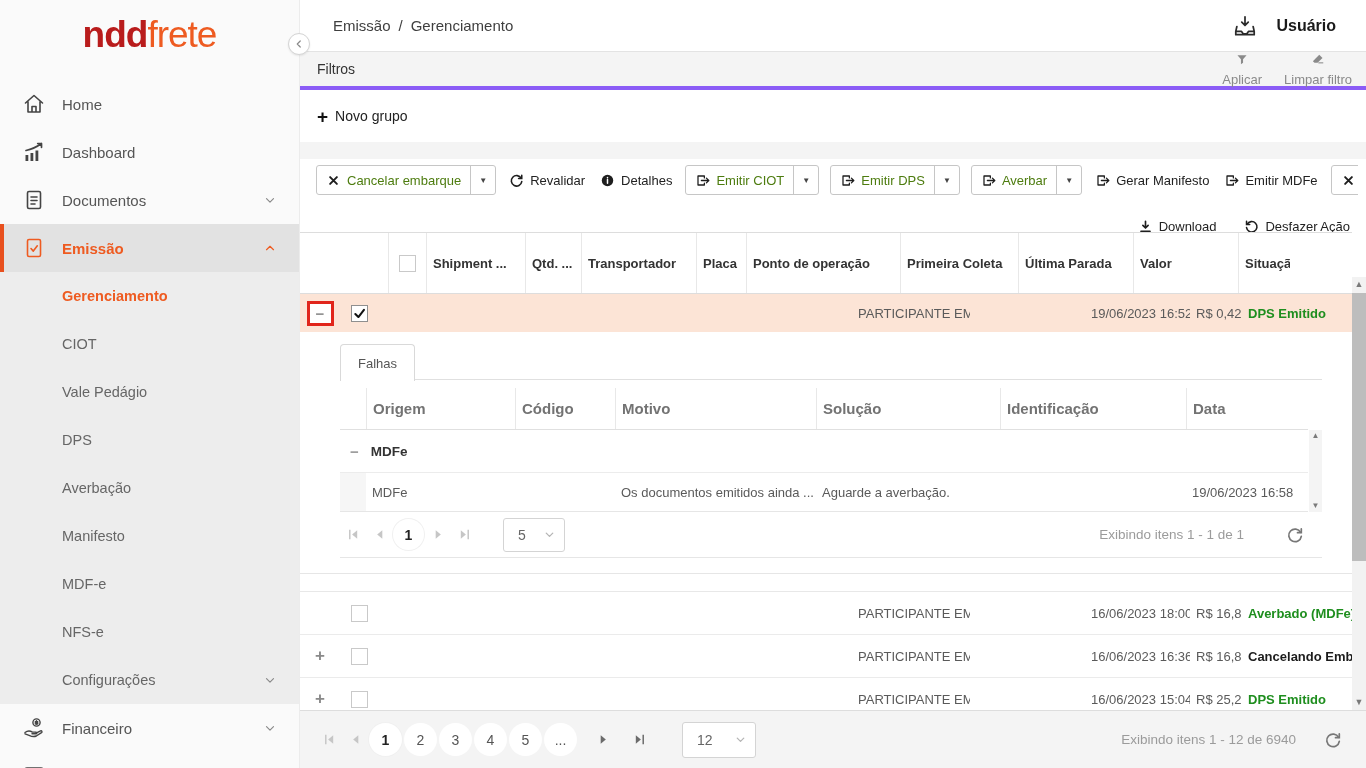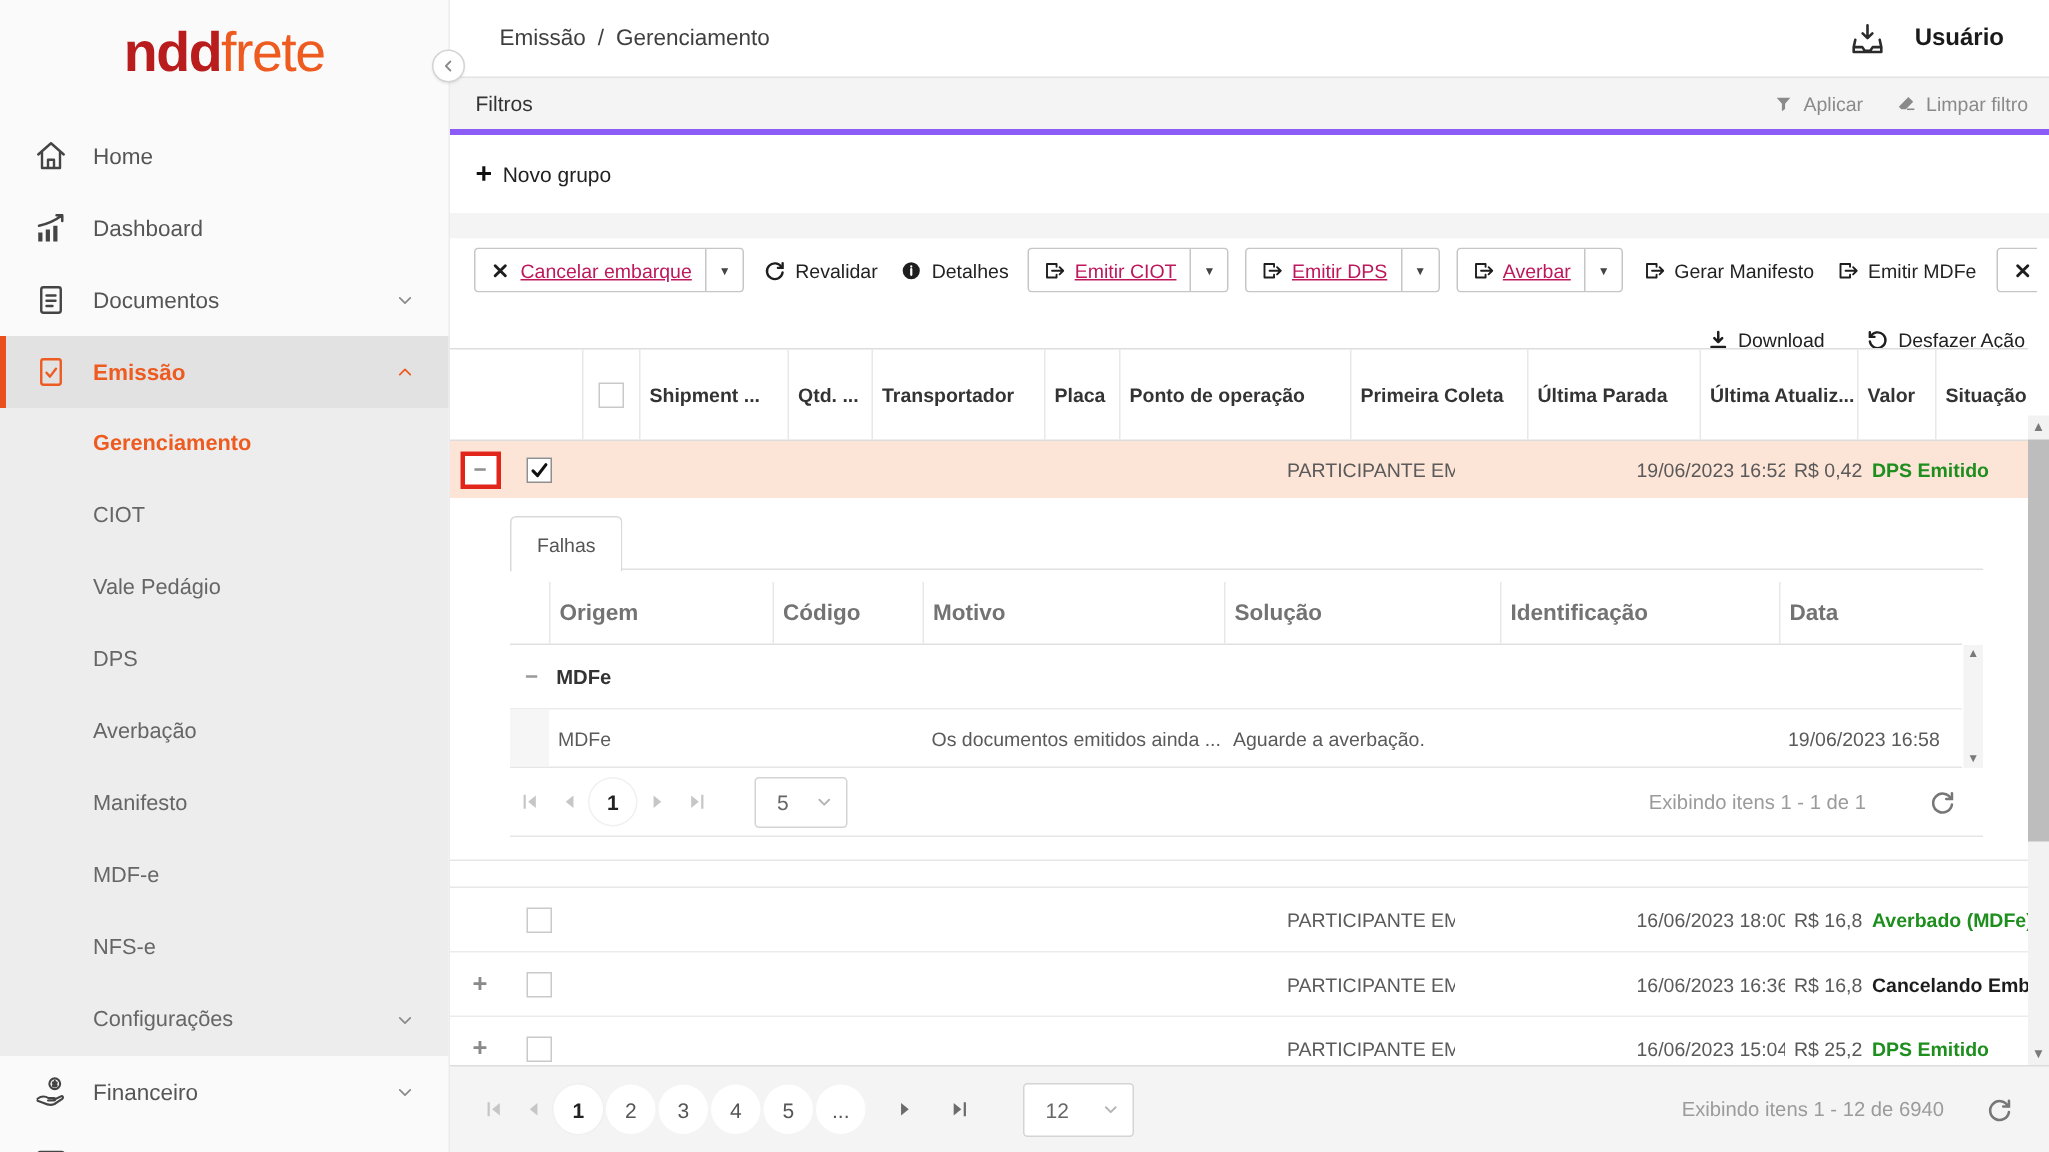--- a/index.html
+++ b/index.html
@@ -39,40 +39,40 @@
     border-bottom: 1px solid #e3e3e3; display: flex; align-items: center; }
   .breadcrumb { margin-left: 33px; font-size: 15px; color: #3f3f3f; display: flex; gap: 8px; }
   .user-box { margin-left: auto; margin-right: 30px; display: flex; align-items: center; gap: 18px; }
   .user-box .tico { width: 26px; height: 26px; color: #2b2b2b; }
   .user-name { font-size: 16px; font-weight: bold; color: #1a1a1a; }
 
   .filters-bar { position: absolute; left: 0; right: 0; top: 52px; height: 38px;
     background: #f4f4f4; border-bottom: 4px solid #8b5cf6; display: flex; align-items: center; }
   .filters-title { margin-left: 17px; font-size: 14px; color: #333; }
   .filters-actions { margin-left: auto; margin-right: 14px; display: flex; gap: 22px; }
-  .flt-btn { display: flex; align-items: center; gap: 6px; font-size: 13px; color: #8a8a8a; cursor: pointer; }
+  .flt-btn { display: flex; align-items: center; gap: 6px; font-size: 13px; color: #8a8a8a; cursor: pointer; flex-direction: column; }
   .flt-btn svg { width: 14px; height: 14px; color: #8a8a8a; }
 
   .group-band { position: absolute; left: 0; right: 0; top: 90px; height: 52px; background: #fff;
     display: flex; align-items: center; }
   .new-group { margin-left: 17px; display: flex; align-items: center; gap: 7px;
     font-size: 14px; color: #222; cursor: pointer; }
   .new-group .plus { font-size: 19px; font-weight: bold; color: #111; line-height: 1; }
   .gray-strip { position: absolute; left: 0; right: 0; top: 142px; height: 17px; background: #f4f4f4; }
 
   
   .toolbar { position: absolute; left: 0; right: 0; top: 159px; height: 73px; background: #fff; }
   .tb-row1 { position: absolute; left: 16px; right: 8px; top: 6px; height: 30px;
     display: flex; align-items: center; gap: 11px; overflow: hidden; }
   .tb-row2 { position: absolute; right: 14px; top: 42px; height: 26px;
     display: flex; align-items: center; gap: 24px; margin-top: 12px; }
   .split { display: flex; align-items: stretch; border: 1px solid #c6c6c6; border-radius: 3px;
     height: 30px; background: #fff; flex: none; }
   .split .main { display: flex; align-items: center; gap: 6px; padding: 0 9px;
-    font-size: 13px; color: #be185d; cursor: pointer; white-space: nowrap; text-decoration: underline; }
+    font-size: 13px; color: #4d7c0f; cursor: pointer; white-space: nowrap; }
   .split .caret-seg { width: 25px; border-left: 1px solid #c6c6c6; display: flex;
     align-items: center; justify-content: center; cursor: pointer; }
   .caret { font-size: 8px; color: #444; }
   .tb-plain { display: flex; align-items: center; gap: 6px; font-size: 13px; color: #222;
     cursor: pointer; white-space: nowrap; flex: none; padding: 0 2px; background: none; border: none; }
   .tb-plain svg, .split svg { width: 15px; height: 15px; color: #1e1e1e; flex: none; }
 
   
   .grid { position: absolute; left: 0; top: 232px; width: 1052px; height: 478px; background: #fff; }
   .gcols { display: grid; grid-template-columns: 40px 38px 99px 56px 115px 50px 154px 118px 115px 105px 52px auto; }
@@ -410,21 +410,20 @@
         <div class="hcell cellcenter" style="padding-left:0;">
           <div class="checkbox"></div>
         </div>
         <div class="hcell">Shipment ...</div>
         <div class="hcell">Qtd. ...</div>
         <div class="hcell">Transportador</div>
         <div class="hcell">Placa</div>
         <div class="hcell">Ponto de operação</div>
         <div class="hcell">Primeira Coleta</div>
         <div class="hcell">Última Parada</div>
-        <div class="hcell">Última Atualiz...</div>
         <div class="hcell">Valor</div>
         <div class="hcell">Situação Atual</div>
       </div>
 
       <div class="gcols grow sel">
         <div class="cellcenter">
           <div class="annot">
             <span class="minus-toggle">−</span>
           </div>
         </div>

